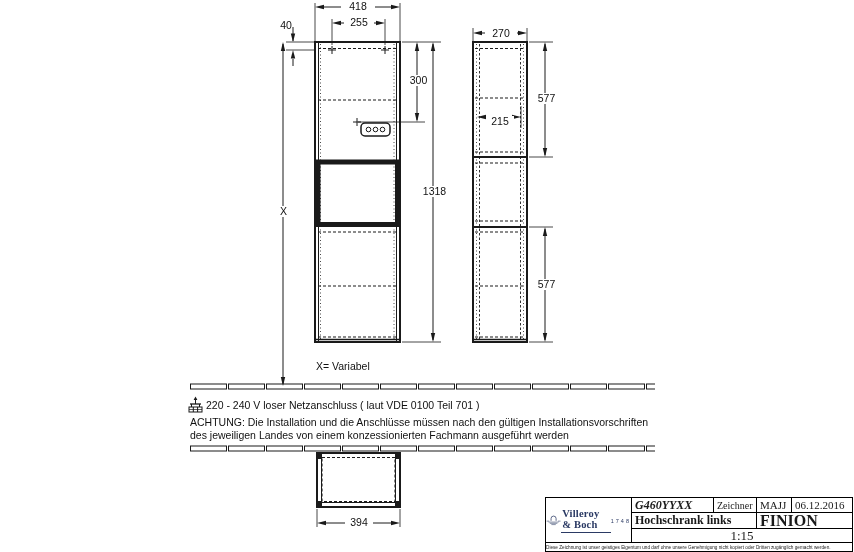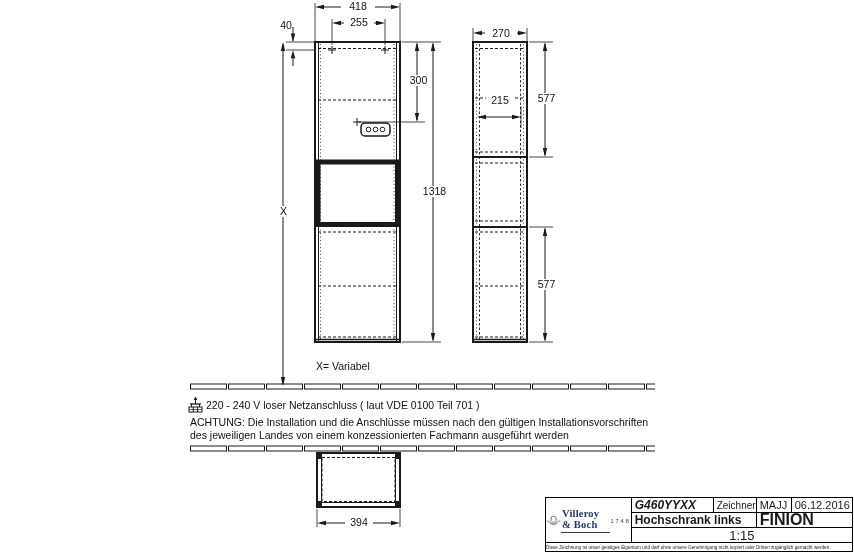--- a/index.html
+++ b/index.html
@@ -12,21 +12,21 @@
   .note{position:absolute;font-size:10.5px;line-height:12.5px;color:#111;white-space:nowrap;}
   
   #titleblock{position:absolute;left:545px;top:497px;width:308px;height:55px;
       border:1px solid #000;box-sizing:border-box;display:flex;flex-direction:column;background:#fff;}
   #tb-main{display:flex;flex:1 1 auto;min-height:0;}
   #tb-logo{width:86px;border-right:1px solid #000;box-sizing:border-box;display:flex;
       flex-direction:row;align-items:center;justify-content:center;padding-top:1px;}
   .brandname{font-family:"Liberation Serif",serif;font-weight:bold;font-size:10.5px;
       color:#2b3a64;letter-spacing:0.2px;border-bottom:1.5px solid #2b3a64;padding:0 1px 1px 1px;line-height:1.1;}
   .brandyear{font-size:5.5px;color:#2b3a64;letter-spacing:2px;margin-top:1px;}
-  #tb-grid{flex:1 1 auto;display:flex;flex-direction:column;min-width:0;}
+  #tb-grid{flex:1 1 auto;display:flex;flex-direction:column;min-width:0;font-family:Liberation Serif, serif;}
   .tb-row{display:flex;border-bottom:1px solid #000;box-sizing:border-box;height:15.4px;align-items:center;}
   .tb-row:last-child{border-bottom:none;}
   .tb-cell{box-sizing:border-box;border-right:1px solid #000;height:100%;display:flex;
       align-items:center;padding:0 3px;font-size:11px;overflow:hidden;white-space:nowrap;}
   .tb-cell:last-child{border-right:none;}
   .artno{width:82px;font-weight:bold;font-style:italic;font-size:12px;}
   .zeichner{width:43px;font-size:10px;}
   .majj{width:35px;font-size:11px;}
   .date{flex:1;font-size:11px;}
   .product{width:125px;font-weight:bold;font-size:12px;}
@@ -201,21 +201,21 @@
     </g>
   </svg>
 
   <span class="dim" style="left:341px;top:1px;width:32px;">418</span>
   <span class="dim" style="left:344px;top:17px;width:28px;">255</span>
   <span class="dim nobg" style="left:276px;top:20px;width:18px;">40</span>
   <span class="dim" style="left:275px;top:206px;width:15px;">X</span>
   <span class="dim" style="left:405px;top:75px;width:25px;">300</span>
   <span class="dim" style="left:419px;top:186px;width:29px;">1318</span>
   <span class="dim" style="left:485px;top:28px;width:30px;">270</span>
-  <span class="dim" style="left:486px;top:95px;width:26px;">215</span>
+  <span class="dim" style="left:486px;top:116px;width:26px;">215</span>
   <span class="dim" style="left:533px;top:93px;width:25px;">577</span>
   <span class="dim" style="left:533px;top:279px;width:25px;">577</span>
   <span class="dim" style="left:345px;top:517px;width:26px;">394</span>
 
   <span class="note" style="left:316px;top:360px;">X= Variabel</span>
   <span class="note" style="left:206px;top:399px;">220 - 240 V loser Netzanschluss ( laut VDE 0100 Teil 701 )</span>
   <div class="note" style="left:190px;top:416px;">
     <span style="display:block;">ACHTUNG: Die Installation und die Anschlüsse müssen nach den gültigen Installationsvorschriften</span>
     <span style="display:block;">des jeweiligen Landes von einem konzessionierten Fachmann ausgeführt werden</span>
   </div>

